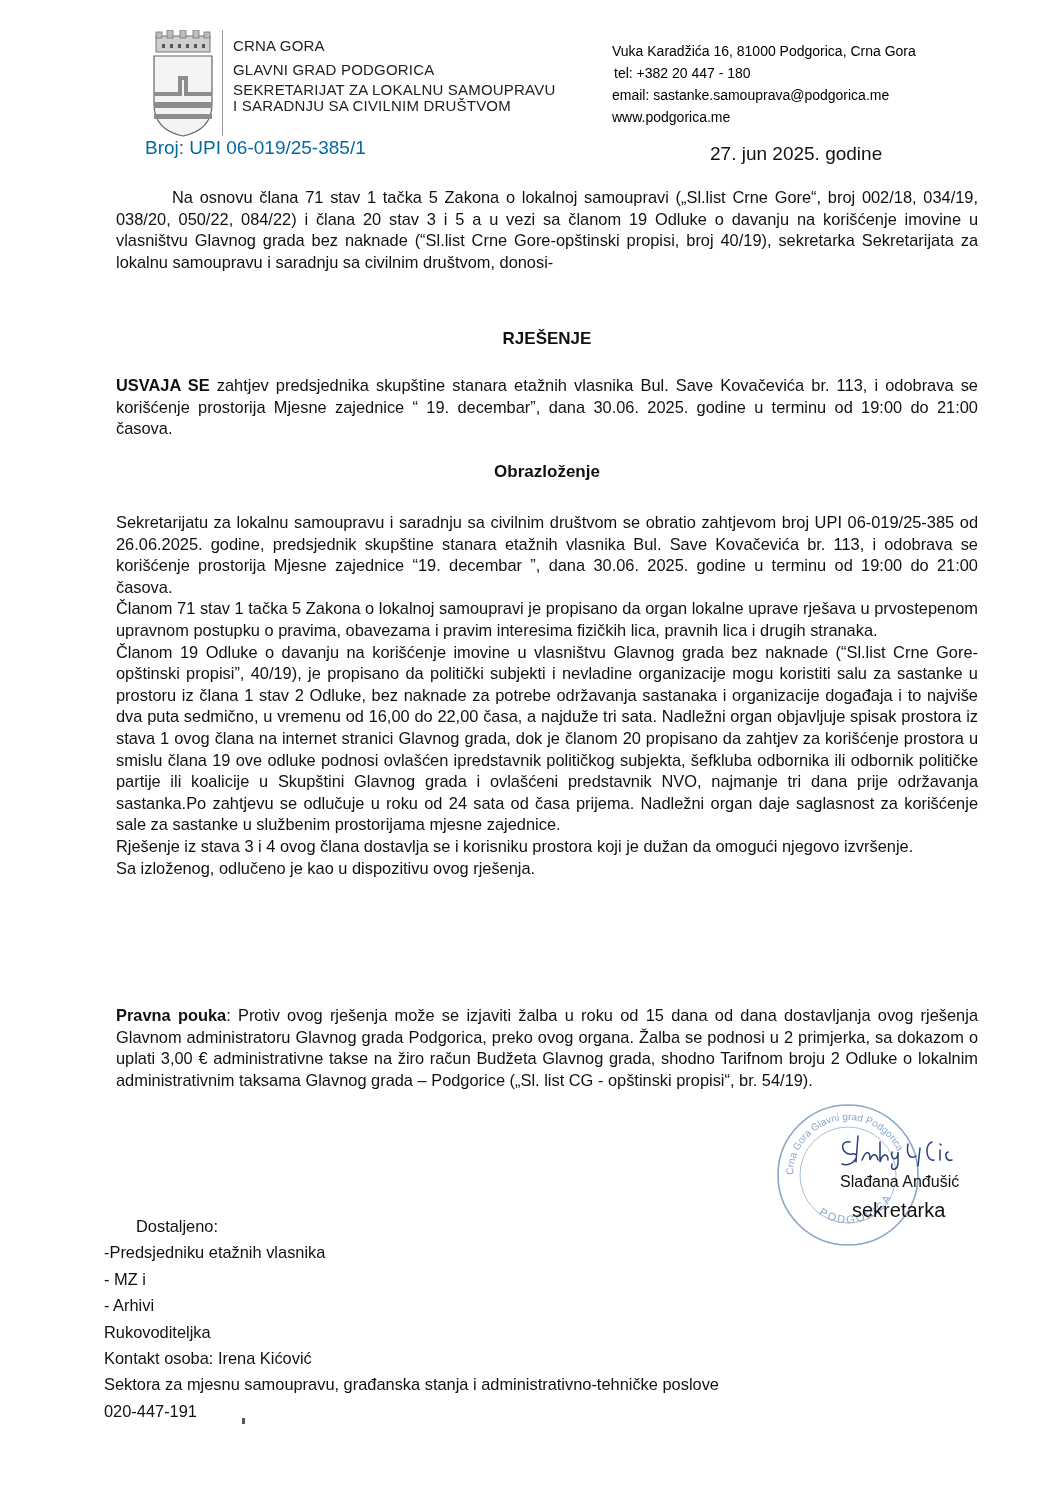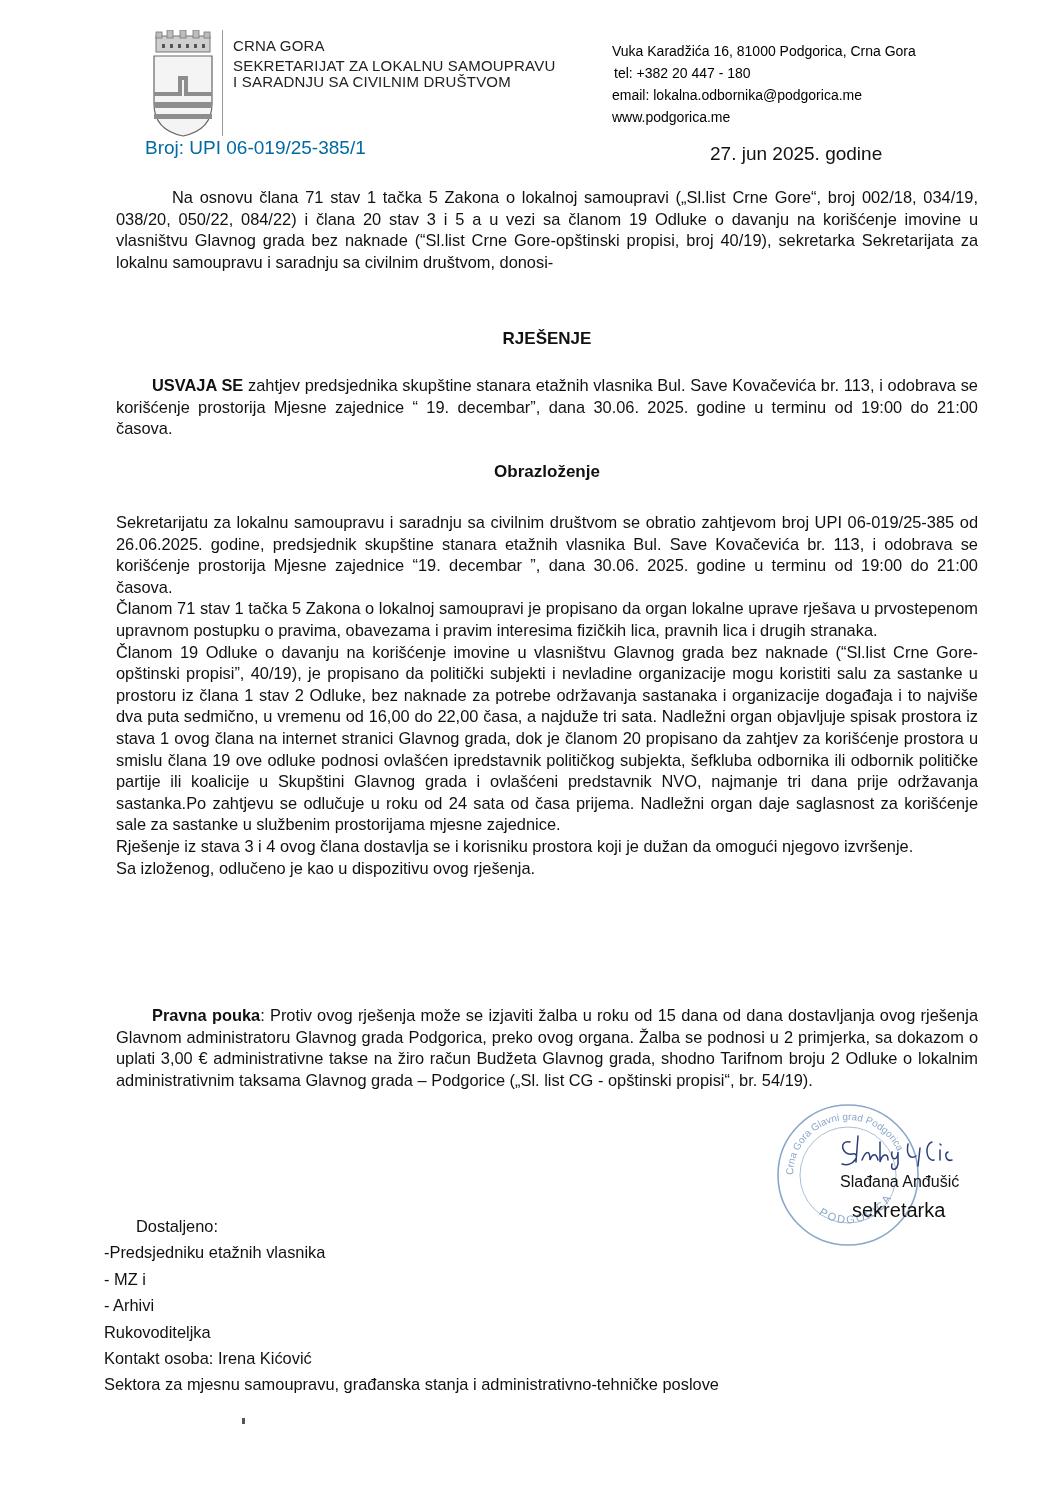--- a/index.html
+++ b/index.html
@@ -10,21 +10,21 @@
   .hdr-left .tight { line-height: 16px; }
   .vline { left: 222px; top: 30px; width: 1px; height: 106px; background: #9a9a9a; }
   .crest { left: 150px; top: 30px; width: 66px; height: 108px; }
   .hdr-right { left: 612px; top: 40px; font-size: 14px; line-height: 22px; color: #000000; }
   .hdr-right div { white-space: nowrap; }
   .broj { left: 145px; top: 137px; font-size: 19px; color: #0369a1; }
   .datum { left: 710px; top: 143px; font-size: 19px; color: #111; }
   .para { left: 116px; width: 862px; font-size: 16.4px; line-height: 21.6px; text-align: justify; color: #111; }
   .para.indent { text-indent: 56px; }
   .heading { font-weight: bold; font-size: 17px; text-align: center; width: 862px; left: 116px; }
-  .b { font-weight: bold; margin-left: 36px; }
+  .b { font-weight: bold; }
   .sig-name { left: 840px; top: 1173px; font-size: 16px; }
   .sig-title { left: 852px; top: 1199px; font-size: 20px; }
   .stamp { left: 773px; top: 1100px; width: 150px; height: 150px; }
   .signature { left: 836px; top: 1130px; width: 140px; height: 44px; }
   .footer { left: 104px; top: 1213px; font-size: 16.4px; line-height: 26.4px; color: #111; }
   .footer div { white-space: nowrap; }
   .footer .first { padding-left: 32px; }
   .speck { left: 242px; top: 1418px; width: 3px; height: 6px; background: #555; }
 </style>
 </head>
@@ -51,28 +51,29 @@
     <path d="M4 26 H62 V74 Q62 100 33 106 Q4 100 4 74 Z" fill="#f4f4f4" stroke="#666" stroke-width="1.2"></path>
     <path d="M4 62 H28 V46 H38 V62 H62 V66 H34 V50 H32 V66 H4 Z" fill="#8d8d8d"></path>
     <rect x="4" y="72" width="58" height="6" fill="#8d8d8d"></rect>
     <rect x="4" y="84" width="58" height="5" fill="#8d8d8d"></rect>
   </svg>
 </div>
 <div class="abs vline"></div>
 
 <div class="abs hdr-left">
   <div>CRNA GORA</div>
+  <div>GLAVNI GRAD PODGORICA</div>
   <div class="tight" style="">SEKRETARIJAT ZA LOKALNU SAMOUPRAVU</div>
   <div class="tight">I SARADNJU SA CIVILNIM DRUŠTVOM</div>
 </div>
 
 <div class="abs hdr-right">
   <div>Vuka Karadžića 16, 81000 Podgorica, Crna Gora</div>
   <div style="padding-left:2px">tel: +382 20 447 - 180</div>
-  <div>email: lokalna.odbornika@podgorica.me</div>
+  <div>email: sastanke.samouprava@podgorica.me</div>
   <div>www.podgorica.me</div>
 </div>
 
 <div class="abs broj">Broj: UPI 06-019/25-385/1</div>
 <div class="abs datum">27. jun 2025. godine</div>
 
 <div class="abs para indent" style="top:187px;">Na osnovu člana 71 stav 1 tačka 5 Zakona o lokalnoj samoupravi („Sl.list Crne Gore“, broj 002/18, 034/19, 038/20, 050/22, 084/22) i člana  20 stav 3 i 5 a u vezi sa članom 19 Odluke o davanju na korišćenje imovine u vlasništvu Glavnog grada bez naknade (“Sl.list Crne Gore-opštinski propisi, broj 40/19), sekretarka Sekretarijata za lokalnu samoupravu i saradnju sa civilnim društvom, donosi-</div>
 
 <div class="abs heading" style="top:329px;">RJEŠENJE</div>
 
@@ -121,15 +122,16 @@
 <div class="abs sig-title">sekretarka</div>
 
 <div class="abs footer">
   <div class="first">Dostaljeno:</div>
   <div>-Predsjedniku etažnih vlasnika</div>
   <div>- MZ i</div>
   <div>- Arhivi</div>
   <div>Rukovoditeljka</div>
   <div>Kontakt osoba: Irena Kićović</div>
   <div>Sektora za mjesnu samoupravu, građanska stanja i administrativno-tehničke poslove</div>
+  <div>020-447-191</div>
 </div>
 
 <div class="abs speck"></div>
 
 </body></html>

